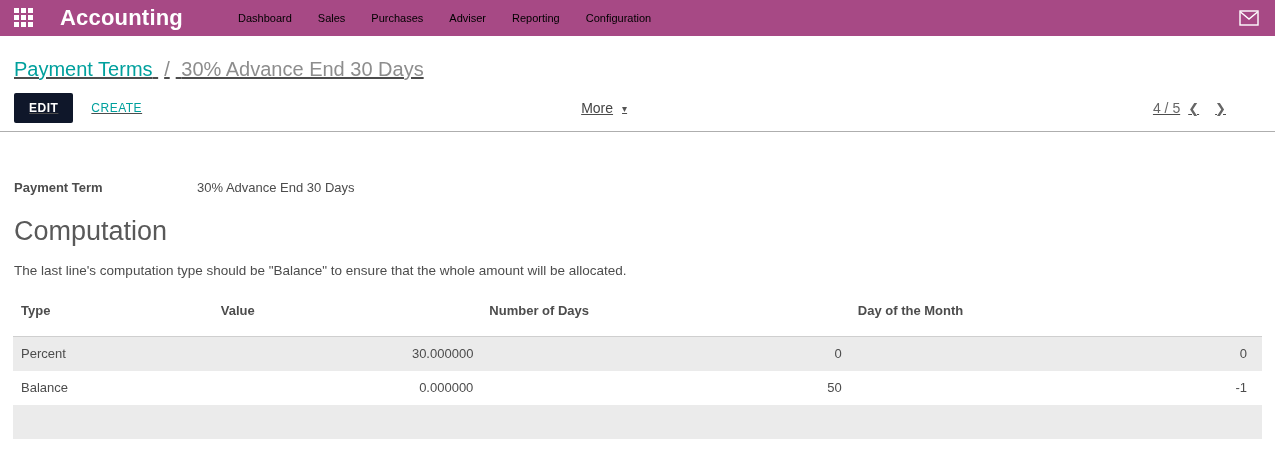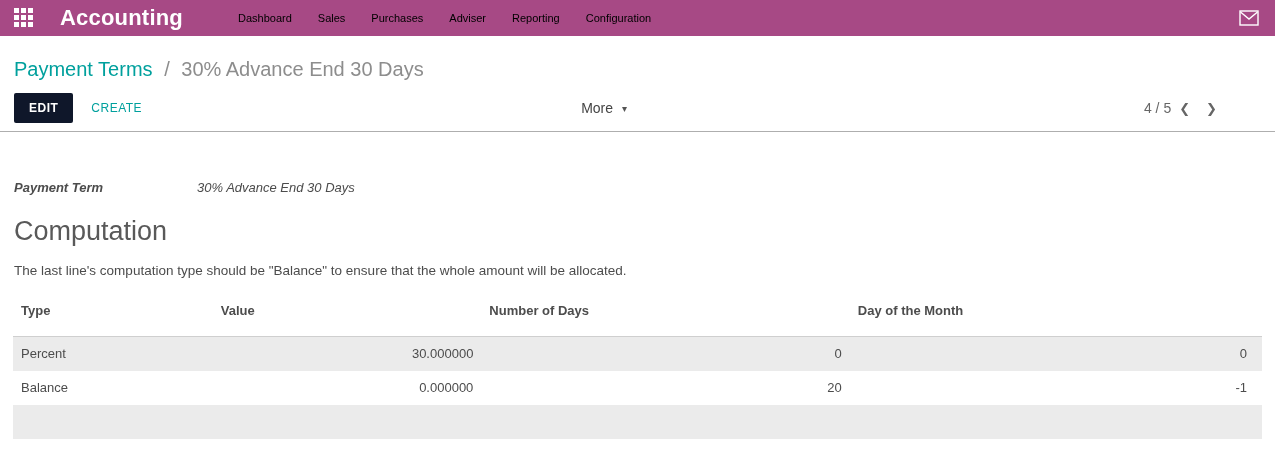--- a/index.html
+++ b/index.html
@@ -10,41 +10,41 @@
   .navbar { height: 36px; background: #a74985; display: flex; align-items: center; padding: 0 14px; }
   .apps-grid { width: 21px; height: 21px; display: grid; grid-template-columns: repeat(3, 5px); grid-template-rows: repeat(3, 5px); gap: 2px; cursor: pointer; margin-right: 25px; }
   .apps-grid span { background: #fff; width: 5px; height: 5px; }
   .brand { color: #fff; font-size: 22px; font-weight: bold; text-decoration: none; margin-right: 42px; letter-spacing: 0.2px; }
   .nav-menu { display: flex; list-style: none; align-items: center; }
   .nav-menu li { color: #000000; font-size: 11px; padding: 9px 13px; cursor: pointer; white-space: nowrap; }
   .nav-spacer { flex: 1; }
   .envelope { width: 22px; height: 18px; display: flex; align-items: center; cursor: pointer; }
 
   
-  .control-panel { padding: 0 12px 0 14px; }
+  .control-panel { padding: 0 3px 0 14px; text-decoration: underline; }
   .breadcrumb { padding: 22px 0 6px 0; font-size: 20px; }
   .breadcrumb a { color: #00a09d; text-decoration: none; cursor: pointer; }
   .breadcrumb .sep, .breadcrumb .current { color: #8d8d8d; }
   .breadcrumb .sep { margin: 0 6px; }
   .cp-row { display: flex; align-items: center; height: 42px; }
   .btn-edit { background: #0f172a; color: #fff; border: none; font-size: 12px; font-weight: bold; letter-spacing: 0.5px; padding: 8px 15px; border-radius: 2px; cursor: pointer; font-family: inherit; }
   .btn-create { background: transparent; color: #00a09d; border: none; font-size: 12px; letter-spacing: 0.5px; padding: 8px 14px; margin-left: 4px; cursor: pointer; font-family: inherit; }
   .more-dd { margin-left: 425px; color: #444; font-size: 14px; cursor: pointer; display: flex; align-items: center; gap: 9px; text-align: center; }
   .more-dd .caret { font-size: 10px; color: #555; }
   .pager { margin-left: auto; margin-right: 38px; display: flex; align-items: center; color: #666; font-size: 14px; }
   .pager .val { cursor: pointer; text-align: center; }
   .pager .chev { font-size: 13px; color: #666; cursor: pointer; padding: 2px 8px; }
   .pager .chev:first-of-type { margin-left: 12px; }
   .divider { border: none; border-top: 1px solid #aeaeae; margin: 2px 0 0 0; }
 
   
   .sheet { padding: 48px 14px 0 14px; }
   .field-row { display: flex; }
   .fgroup { display: flex; align-items: flex-start; }
-  .fgroup.left { width: 626px; font-style: italic; }
+  .fgroup.left { width: 626px; }
   .flabel { font-weight: bold; width: 183px; flex: none; }
   .fgroup.right .flabel { width: 180px; }
   .fvalue { }
   .checkbox { width: 17px; height: 17px; border: 1px solid #cdcdcd; background: #fdfdfd; display: flex; align-items: center; justify-content: center; margin-top: -1px; }
   .checkbox .check { color: #5a5a5a; font-size: 12px; line-height: 1; }
 
   .desc-block { margin-top: 23px; }
   .desc-label { font-weight: bold; }
   .desc-value { margin-top: 7px; }
 
@@ -149,19 +149,19 @@
     <tbody>
       <tr class="stripe">
         <td>Percent</td>
         <td class="num">30.000000</td>
         <td class="num">0</td>
         <td class="num last">0</td>
       </tr>
       <tr>
         <td>Balance</td>
         <td class="num">0.000000</td>
-        <td class="num">20</td>
+        <td class="num">50</td>
         <td class="num last">-1</td>
       </tr>
     </tbody>
   </table>
 </div>
 <div class="table-filler"></div>
 
 </body></html>

